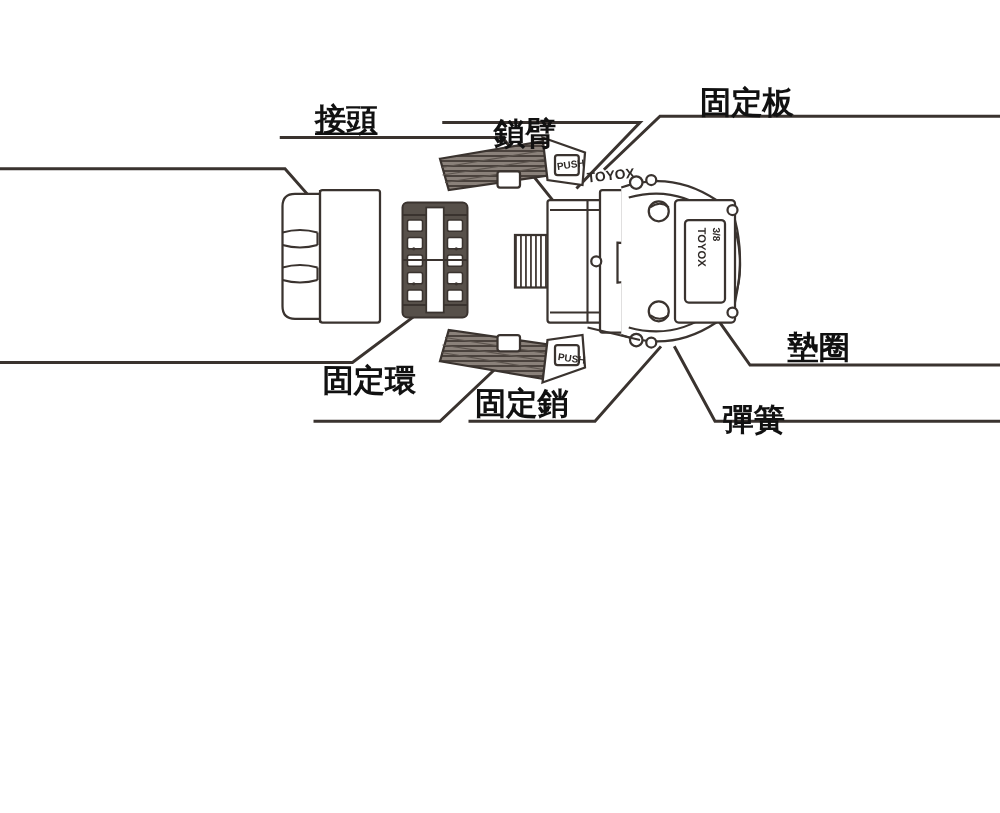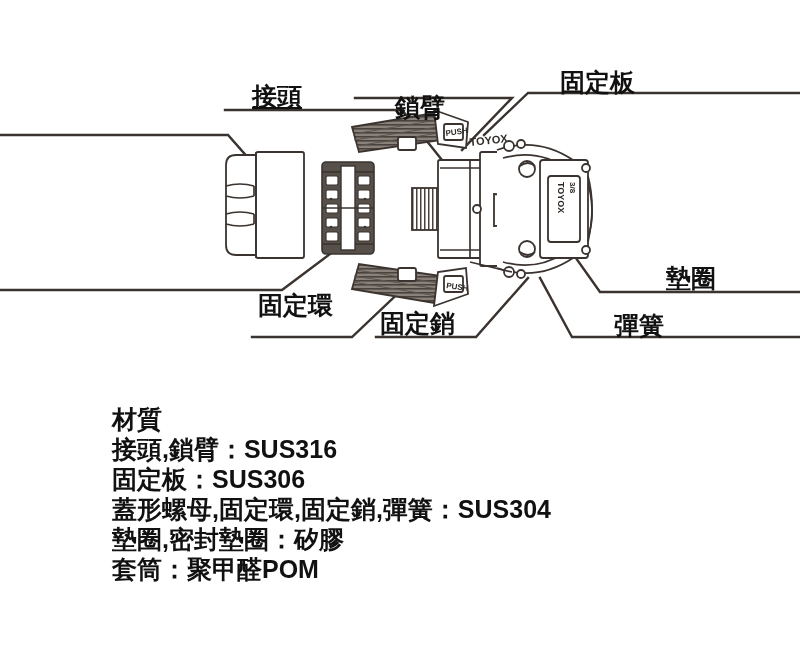--- a/index.html
+++ b/index.html
@@ -215,26 +215,18 @@
 
   <div class="callout" style="left:395px;top:60px;margin-top:35px;">鎖臂</div>
 
   <div class="callout" style="left:560px;top:70px;">固定板</div>
 
 
   <div class="callout" style="left:258px;top:293px;">固定環</div>
 
   <div class="callout" style="left:380px;top:311px;text-align:center;">固定銷</div>
 
-  <div class="callout" style="left:578px;top:313px;margin-left:36px;">彈簧</div>
-
-  <div class="callout" style="left:666px;top:266px;">墊圈</div>
-
-  <div id="materials">
-    <div>材質</div>
-    <div>接頭,鎖臂：SUS316</div>
-    <div>固定板：SUS306</div>
-    <div>蓋形螺母,固定環,固定銷,彈簧：SUS304</div>
-    <div>墊圈,密封墊圈：矽膠</div>
-    <div>套筒：聚甲醛POM</div>
-  </div>
+  <div class="callout" style="left:578px;top:324px;">彈簧</div>
+
+  <div class="callout" style="left:630px;top:266px;">墊圈</div>
+
 
 </div>
 
 </body></html>

